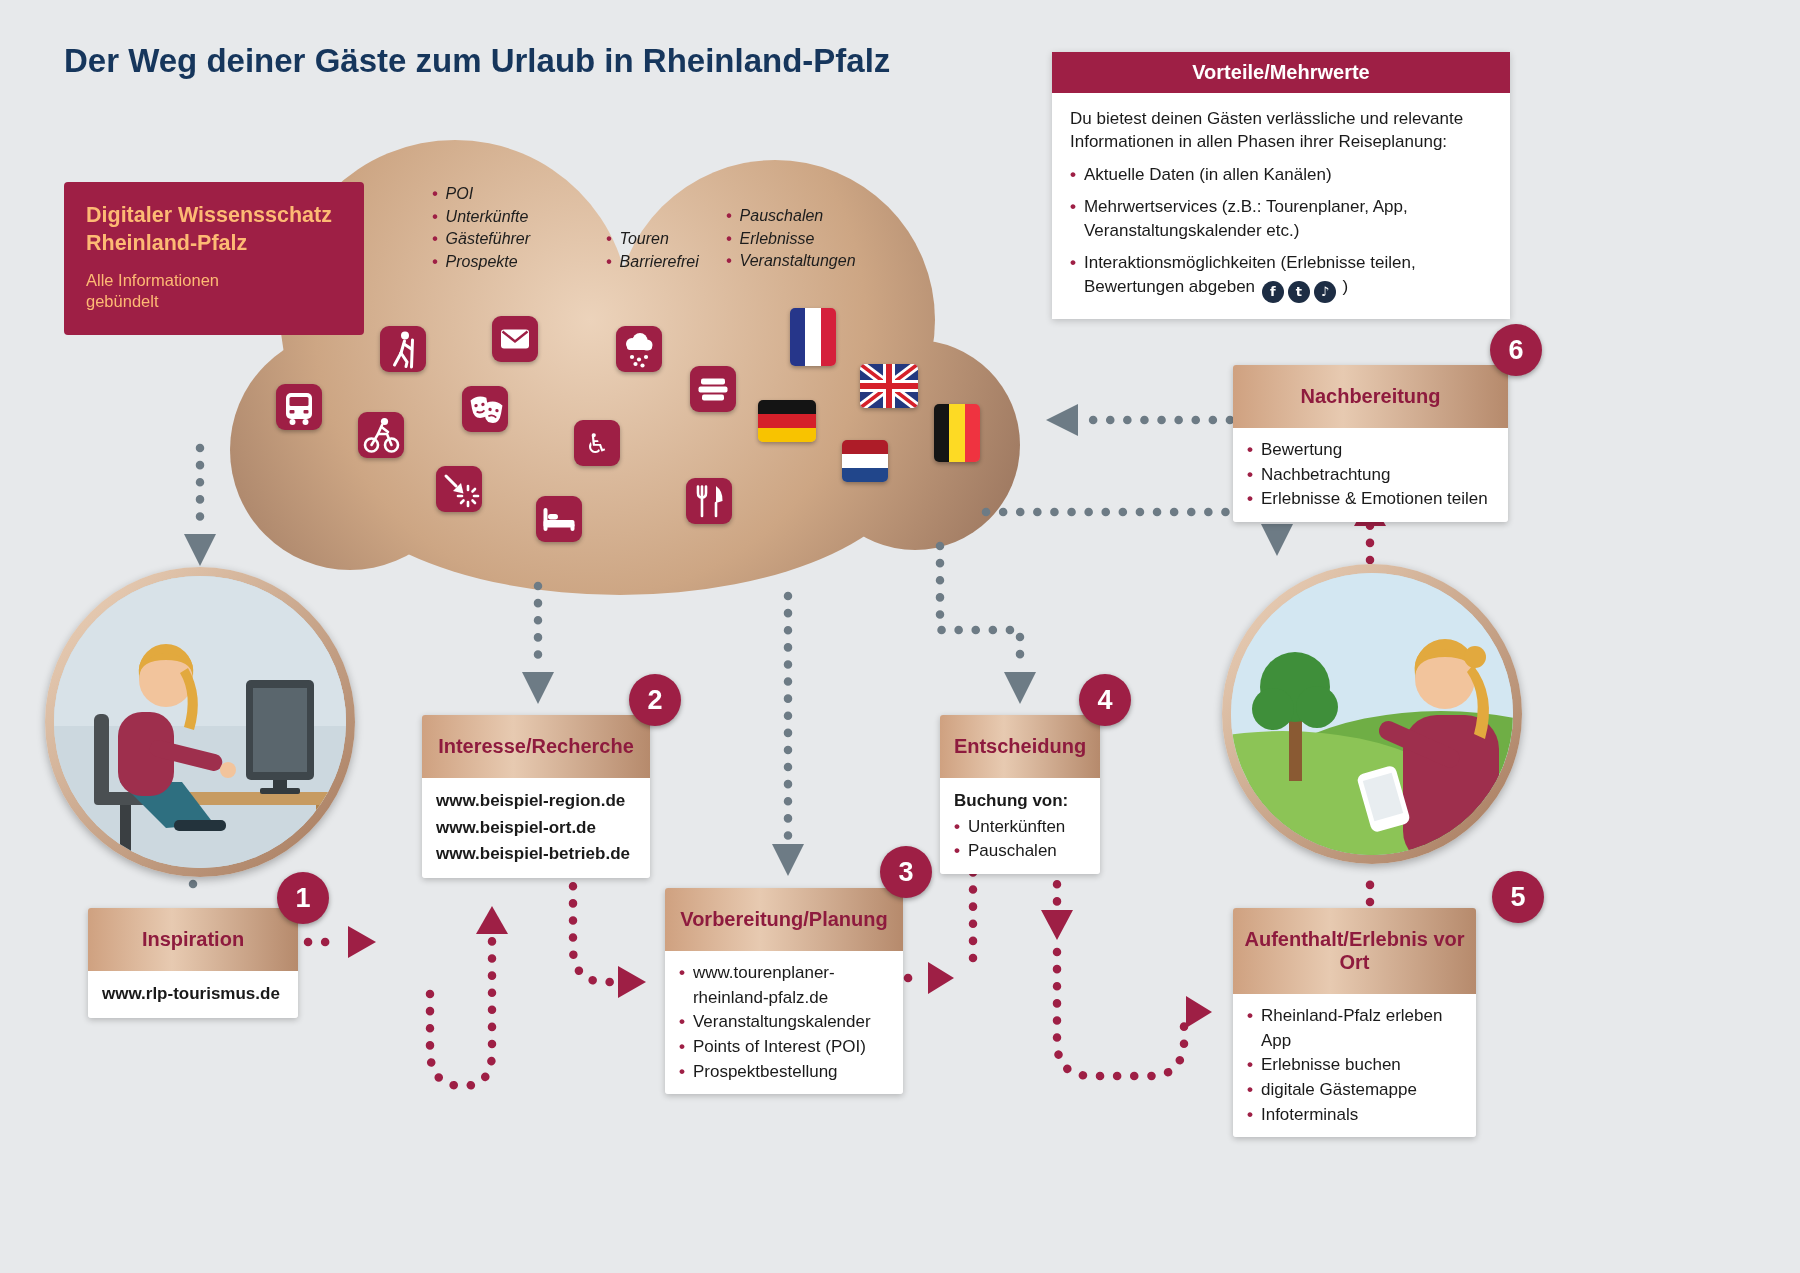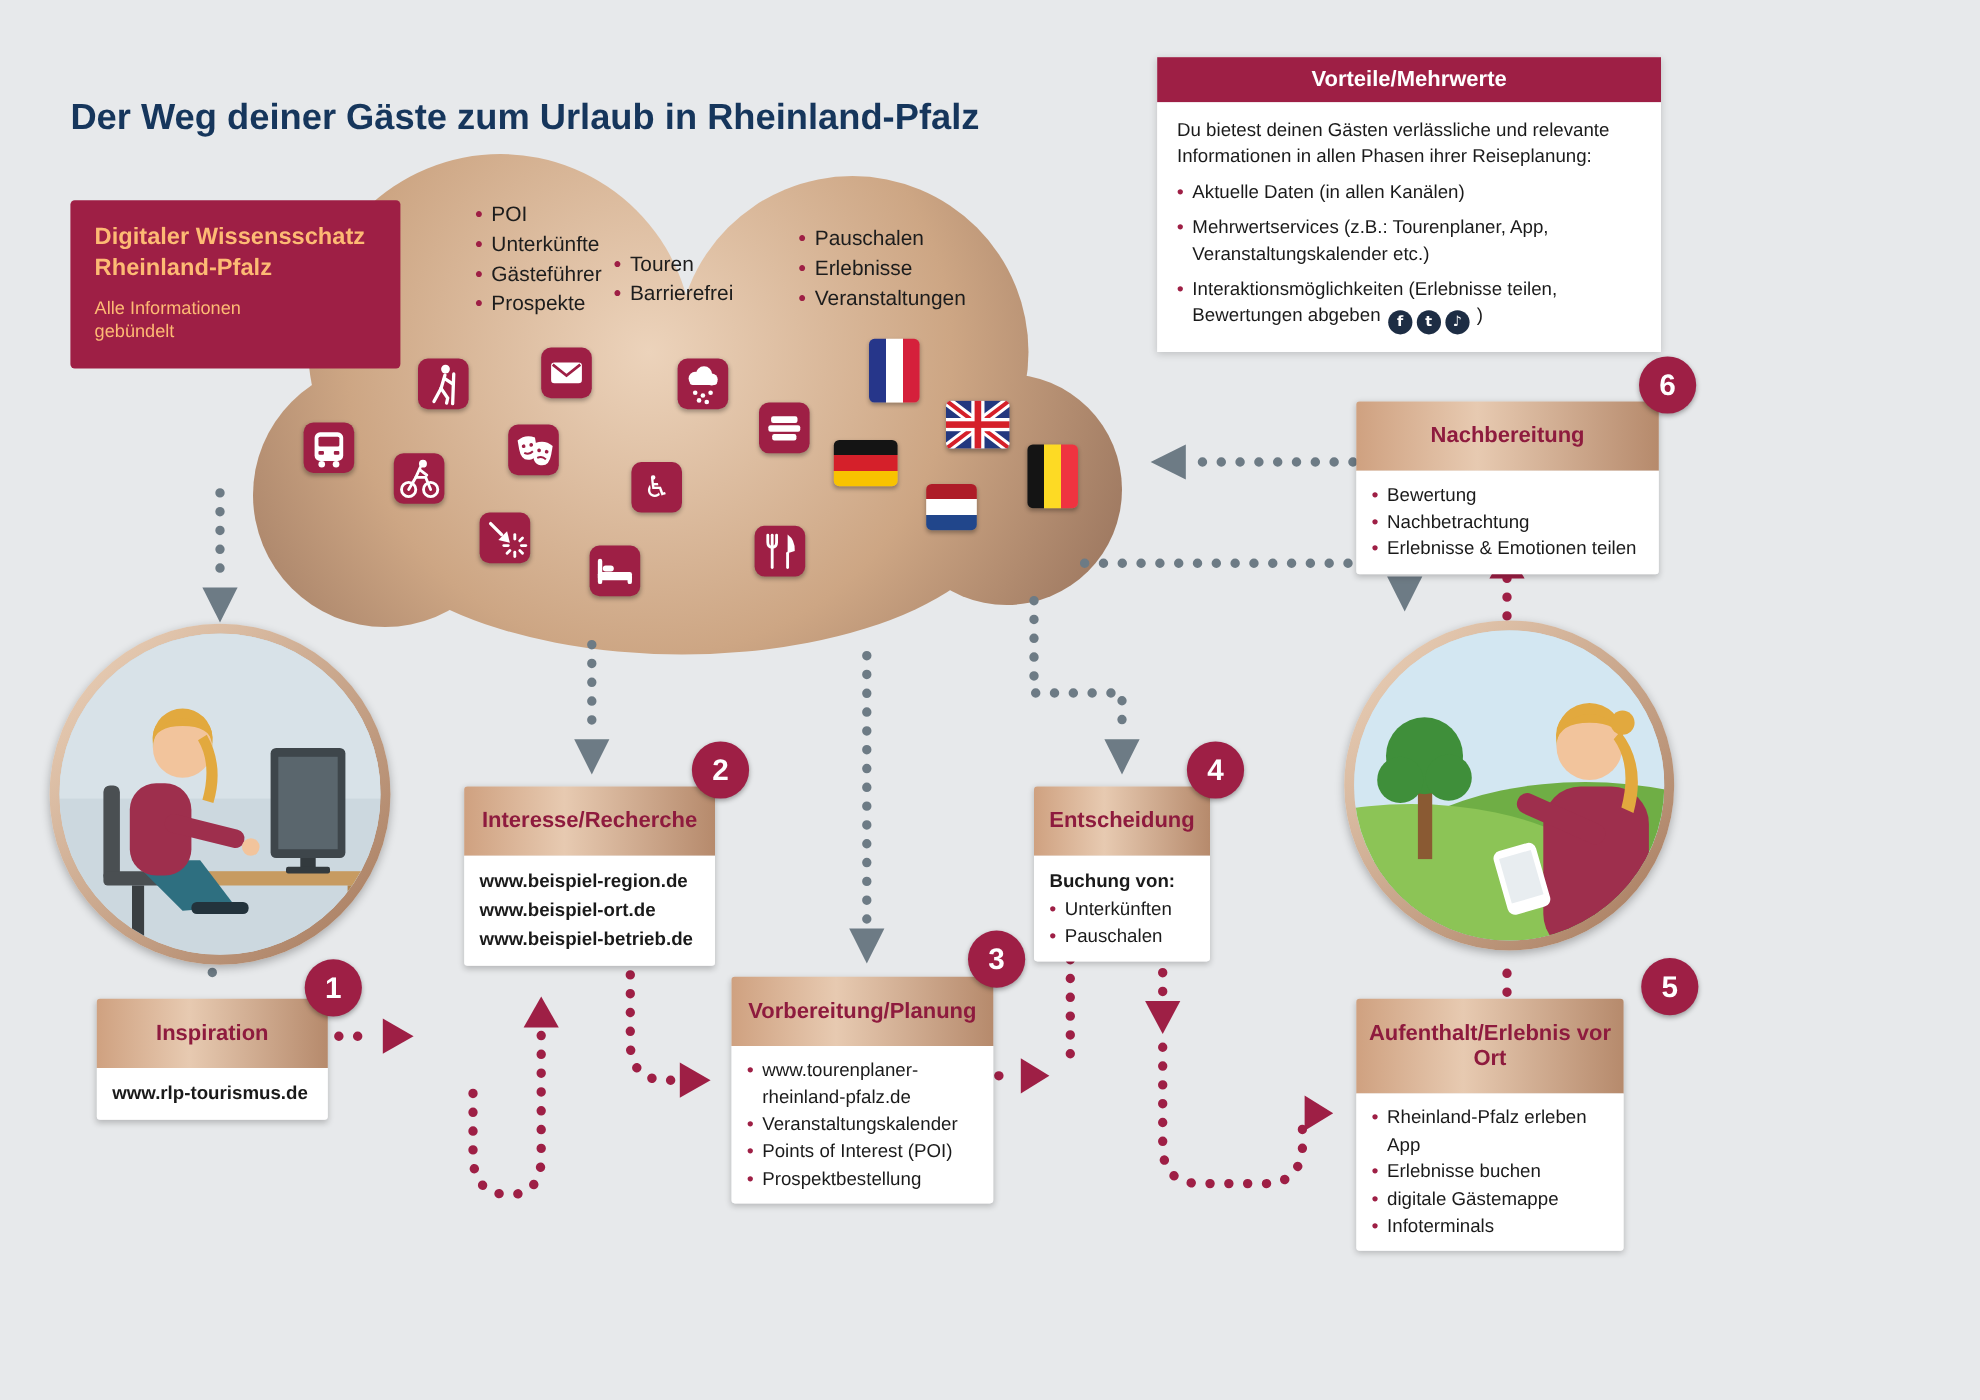--- a/index.html
+++ b/index.html
@@ -1,39 +1,39 @@
 <!DOCTYPE html>
 <html><head>
 <meta charset="utf-8">
 <style>
   html,body{margin:0;padding:0;}
   .stage{position:relative;width:1800px;height:1273px;background:#e7e9eb;overflow:hidden;
          font-family:"Liberation Sans",sans-serif;color:#1a1a1a;}
   .layer{position:absolute;left:0;top:0;z-index:1;}
 
-  .title{position:absolute;left:64px;top:42px;font-size:33px;font-weight:bold;color:#16365c;z-index:6;margin-top:45px;}
+  .title{position:absolute;left:64px;top:42px;font-size:33px;font-weight:bold;color:#16365c;z-index:6;}
 
   
   .benefits{position:absolute;left:1052px;top:52px;width:458px;z-index:6;box-shadow:0 2px 7px rgba(0,0,0,.18);}
   .benefits .hd{background:#9e1f45;color:#fff;text-align:center;font-weight:bold;font-size:20px;padding:9px 18px;}
   .benefits .bd{background:#fff;padding:14px 18px 16px 18px;font-size:17px;line-height:1.38;}
   .benefits .bl{margin-top:9px;}
 
   
   .bl{display:flex;gap:8px;align-items:flex-start;}
   .bl::before{content:"•";color:#9e1f45;font-weight:bold;line-height:inherit;}
 
   
   .knowledge{position:absolute;left:64px;top:182px;width:300px;background:#9e1f45;color:#fdba74;
              padding:20px 22px 22px 22px;border-radius:4px;z-index:5;box-sizing:border-box;}
   .knowledge .kt{font-size:21.5px;font-weight:bold;line-height:1.3;}
   .knowledge .ks{font-size:16.5px;margin-top:12px;width:175px;line-height:1.3;}
 
   
-  .clist{position:absolute;z-index:3;font-size:19px;color:#1d1d1d;line-height:1.42;}
+  .clist{position:absolute;z-index:3;font-size:16px;color:#1d1d1d;line-height:1.42;font-style:italic;}
 
   
   .tile{position:absolute;width:46px;height:46px;border-radius:9px;background:#9e1f45;
         display:flex;align-items:center;justify-content:center;z-index:3;
         box-shadow:0 2px 4px rgba(0,0,0,.3);}
   .tile .uglyph{font-family:"DejaVu Sans",sans-serif;color:#fff;font-size:27px;line-height:1;}
   .flag{position:absolute;border-radius:5px;overflow:hidden;z-index:3;box-shadow:0 2px 4px rgba(0,0,0,.3);}
 
   
   .station{position:absolute;z-index:4;box-shadow:0 2px 6px rgba(0,0,0,.22);border-radius:3px;}
@@ -152,21 +152,21 @@
     <div class="bl">
         <span>Unterkünfte</span>
       </div>
     <div class="bl">
         <span>Gästeführer</span>
       </div>
     <div class="bl">
         <span>Prospekte</span>
       </div>
   </div>
-  <div class="clist" style="left:558px;top:228px;text-align:center;">
+  <div class="clist" style="left:606px;top:228px;text-align:center;">
     <div class="bl">
         <span>Touren</span>
       </div>
     <div class="bl">
         <span>Barrierefrei</span>
       </div>
   </div>
   <div class="clist" style="left:726px;top:205px;">
     <div class="bl">
         <span>Pauschalen</span>

